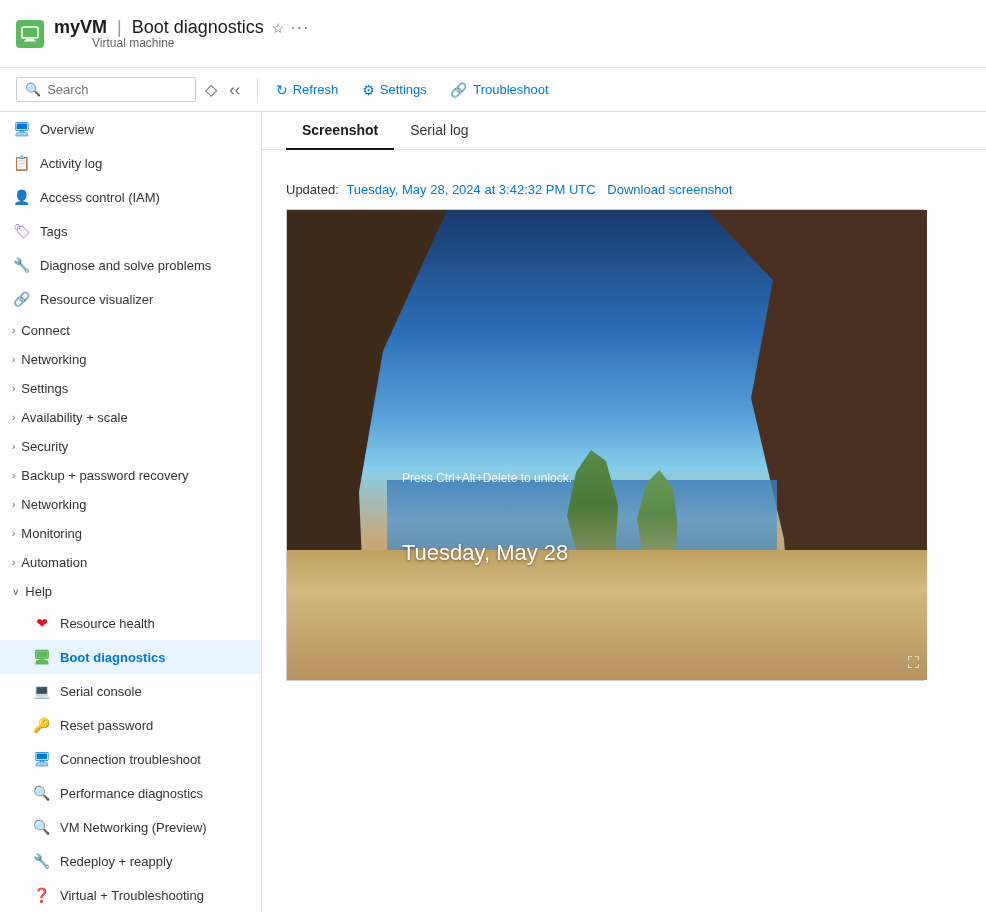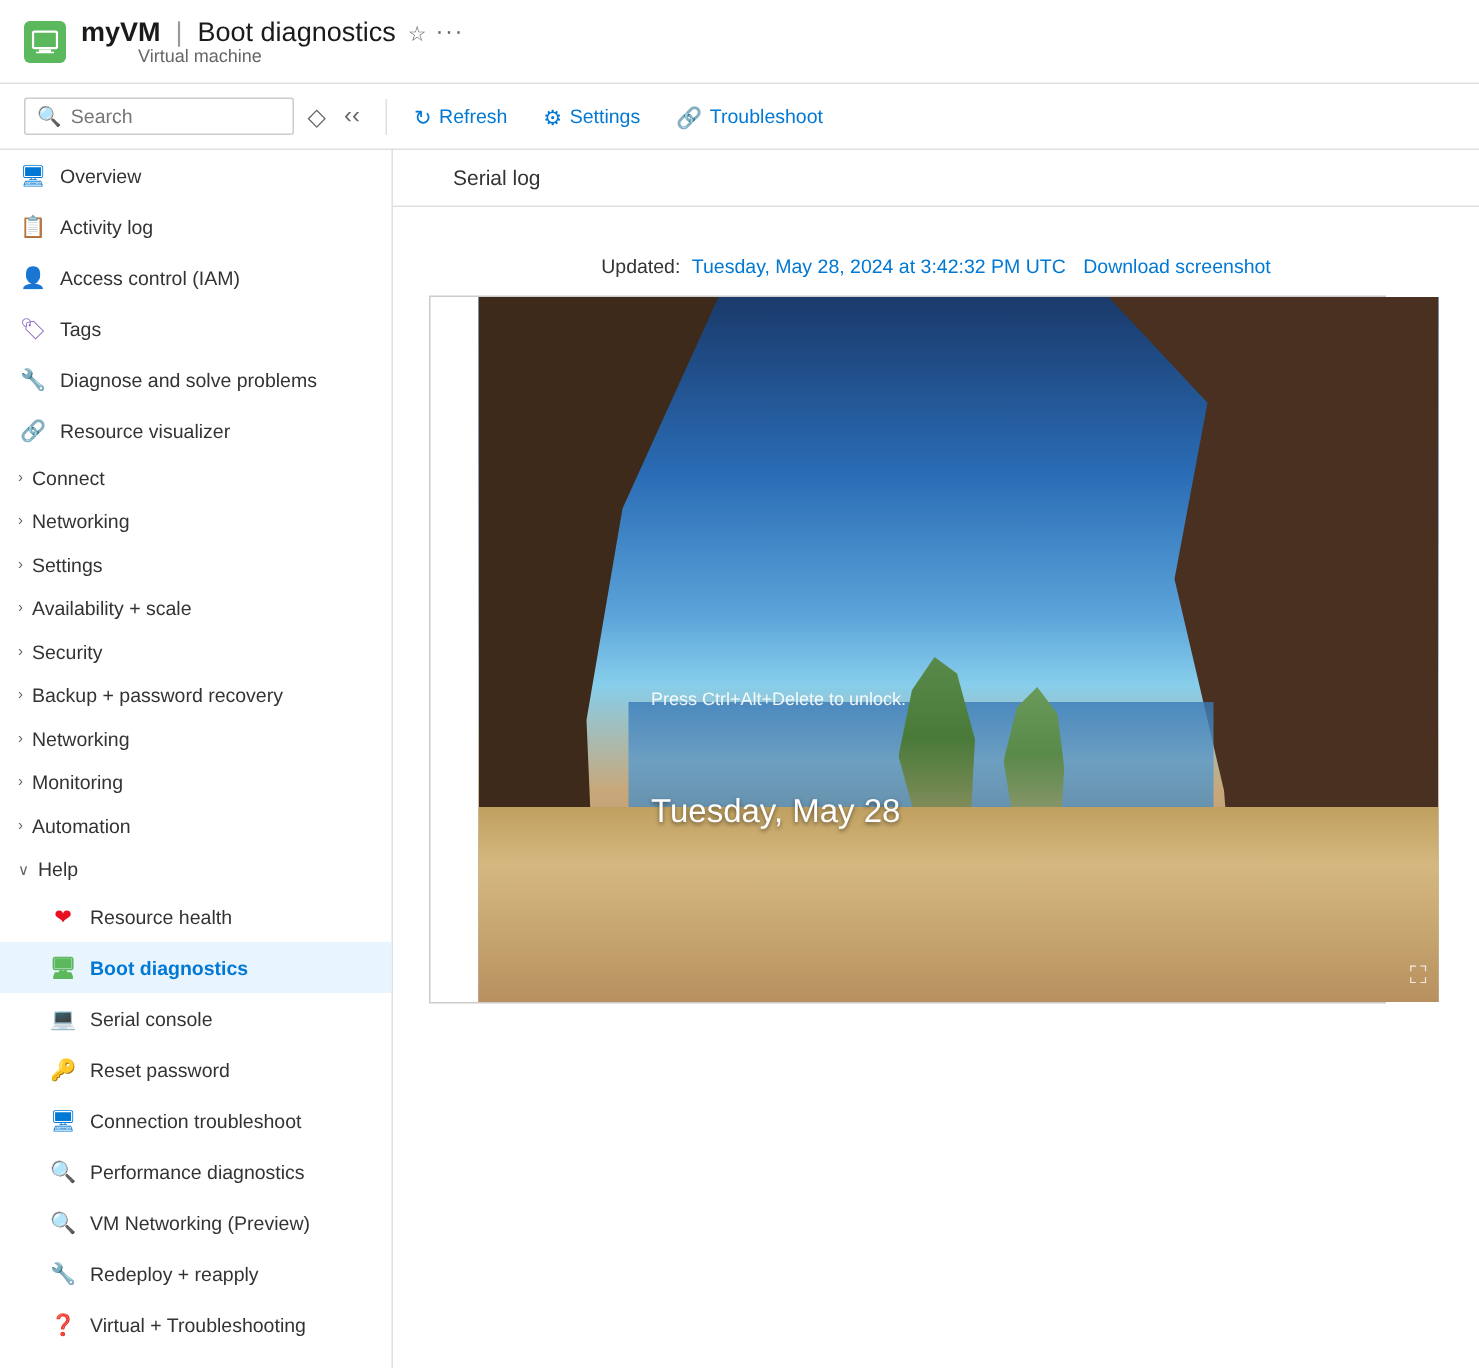--- a/index.html
+++ b/index.html
@@ -1,19 +1,19 @@
 <!DOCTYPE html>
 <html><head>
   <meta charset="utf-8">
   <style>
     * { box-sizing: border-box; margin: 0; padding: 0; }
     body { font-family: 'Segoe UI', Arial, sans-serif; font-size: 13px; color: #333; background: #fff; display: flex; flex-direction: column; height: 912px; overflow: hidden; }
 
     
-    .header { display: flex; align-items: center; padding: 10px 16px; border-bottom: 1px solid #e0e0e0; background: #fff; height: 56px; }
+    .header { display: flex; align-items: center; padding: 10px 16px; border-bottom: 1px solid #e0e0e0; background: #fff; height: 68px; }
     .header-icon { width: 28px; height: 28px; background: #5cb85c; border-radius: 4px; display: flex; align-items: center; justify-content: center; margin-right: 10px; flex-shrink: 0; }
     .header-icon svg { width: 18px; height: 18px; }
     .header-title { font-size: 18px; font-weight: 600; color: #1a1a1a; }
     .header-separator { margin: 0 10px; color: #999; font-size: 18px; }
     .header-subtitle { font-size: 18px; font-weight: 400; color: #1a1a1a; }
     .header-sub { font-size: 12px; color: #666; margin-left: 38px; margin-top: -2px; }
     .header-title-group { display: flex; flex-direction: column; }
     .header-title-row { display: flex; align-items: center; }
     .header-star { margin-left: 8px; color: #666; font-size: 14px; cursor: pointer; }
     .header-dots { margin-left: 6px; color: #666; font-size: 16px; cursor: pointer; letter-spacing: 1px; }
@@ -36,34 +36,34 @@
     .sidebar { width: 262px; border-right: 1px solid #e0e0e0; overflow-y: auto; background: #fff; flex-shrink: 0; }
     .sidebar-item { display: flex; align-items: center; padding: 7px 12px; cursor: pointer; color: #333; font-size: 13px; user-select: none; }
     .sidebar-item.active { background: #e8f4fe; color: #0078d4; font-weight: 600; }
     .sidebar-item .item-icon { width: 20px; height: 20px; margin-right: 8px; flex-shrink: 0; display: flex; align-items: center; justify-content: center; font-size: 14px; }
     .sidebar-section-header { display: flex; align-items: center; padding: 7px 12px; cursor: pointer; color: #333; font-size: 13px; }
     .sidebar-section-header .chevron { margin-right: 6px; font-size: 10px; color: #666; }
     .sidebar-child { padding-left: 32px; }
 
     
     .content { flex: 1; overflow-y: auto; padding: 0; background: #fff; }
-    .content-inner { padding: 16px 24px; text-align: center; }
+    .content-inner { padding: 16px 24px; }
 
     
     .tabs { display: flex; border-bottom: 1px solid #e0e0e0; padding: 0 24px; }
     .tab { padding: 10px 16px; cursor: pointer; font-size: 14px; color: #333; border-bottom: 2px solid transparent; margin-bottom: -1px; }
     .tab.active { color: #1a1a1a; font-weight: 600; border-bottom: 2px solid #1a1a1a; }
 
     
     .screenshot-info { font-size: 13px; color: #333; margin-bottom: 12px; margin-top: 16px; }
     .screenshot-info .updated-label { color: #333; }
     .screenshot-info .updated-date { color: #0078d4; }
     .screenshot-info .download-link { color: #0078d4; text-decoration: none; margin-left: 8px; cursor: pointer; }
 
-    .screenshot-container { width: 638px; max-width: 100%; position: relative; border: 1px solid #ccc; padding-left: 32px; }
+    .screenshot-container { width: 638px; max-width: 100%; position: relative; border: 1px solid #ccc; }
 
     
     .cave-scene { width: 640px; height: 470px; background: linear-gradient(to bottom, #1a3a6b 0%, #2a6cb5 25%, #5ba3d9 45%, #87ceeb 55%, #c8a87a 70%, #b8956a 85%, #a07850 100%); position: relative; overflow: hidden; }
     .cave-left { position: absolute; top: 0; left: 0; width: 160px; height: 100%; background: #3d2a1a; clip-path: polygon(0 0, 100% 0, 60% 30%, 45% 60%, 50% 100%, 0 100%); }
     .cave-right { position: absolute; top: 0; right: 0; width: 220px; height: 100%; background: #4a3020; clip-path: polygon(0 0, 100% 0, 100% 100%, 40% 100%, 35% 70%, 20% 40%, 30% 15%); }
     .rock1 { position: absolute; bottom: 120px; left: 280px; width: 60px; height: 110px; background: linear-gradient(to bottom, #5a8a4a, #4a7a3a, #8a9060); clip-path: polygon(20% 100%, 0% 60%, 15% 20%, 40% 0%, 65% 10%, 85% 50%, 80% 100%); }
     .rock2 { position: absolute; bottom: 120px; left: 350px; width: 45px; height: 90px; background: linear-gradient(to bottom, #6a9a5a, #5a8a4a, #909870); clip-path: polygon(15% 100%, 0% 55%, 20% 15%, 50% 0%, 80% 20%, 90% 60%, 85% 100%); }
     .ocean { position: absolute; bottom: 120px; left: 100px; right: 150px; height: 80px; background: linear-gradient(to bottom, #3a7ab8, #5a9acb, #4a8ab8); opacity: 0.8; }
     .beach { position: absolute; bottom: 0; left: 0; right: 0; height: 130px; background: linear-gradient(to top, #b89060 0%, #c8a870 40%, #d4b880 70%, #c0a060 100%); }
     .lock-text { position: absolute; bottom: 195px; left: 115px; color: rgba(255,255,255,0.9); font-size: 12px; font-family: 'Segoe UI', Arial, sans-serif; }
@@ -237,20 +237,21 @@
     <div class="sidebar-item sidebar-child">
       <span class="item-icon" style="color:#0078d4;">❓</span>
       <span>Virtual + Troubleshooting</span>
     </div>
 
   </div>
 
   <div class="content">
 
     <div class="tabs">
+      <div class="tab active">Screenshot</div>
       <div class="tab">Serial log</div>
     </div>
 
     <div class="content-inner">
 
       <div class="screenshot-info">
         <span class="updated-label">Updated:</span>
         <span class="updated-date" style="color:#0078d4; margin-left:4px;">Tuesday, May 28, 2024 at 3:42:32 PM UTC</span>
         <a class="download-link">Download screenshot</a>
       </div>

